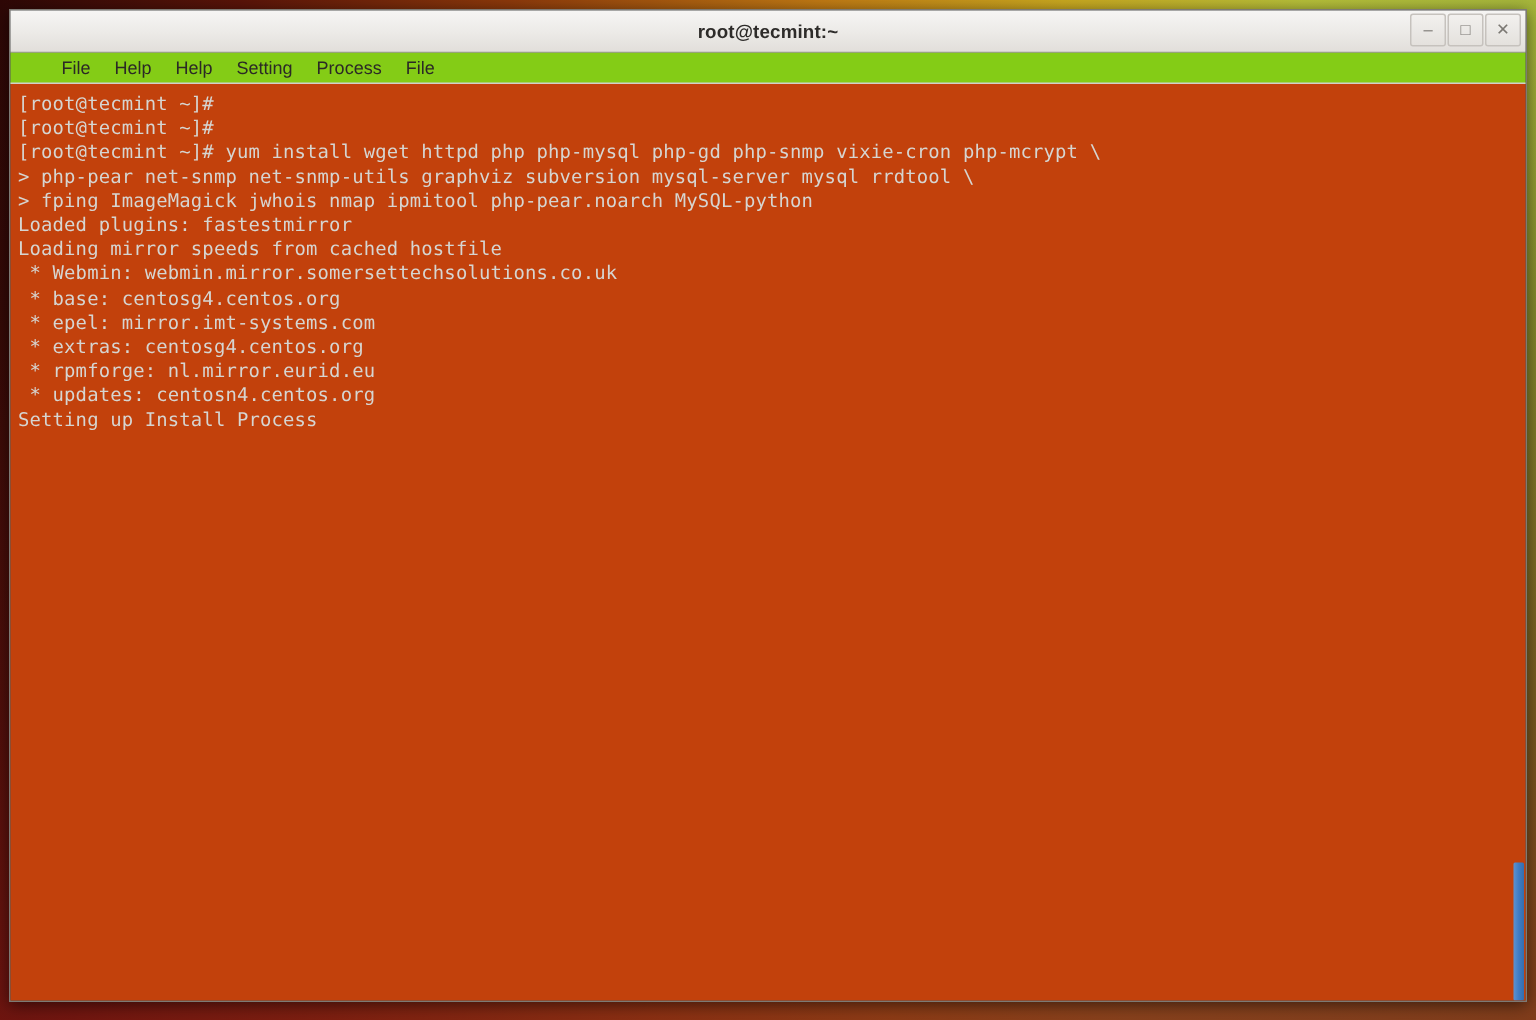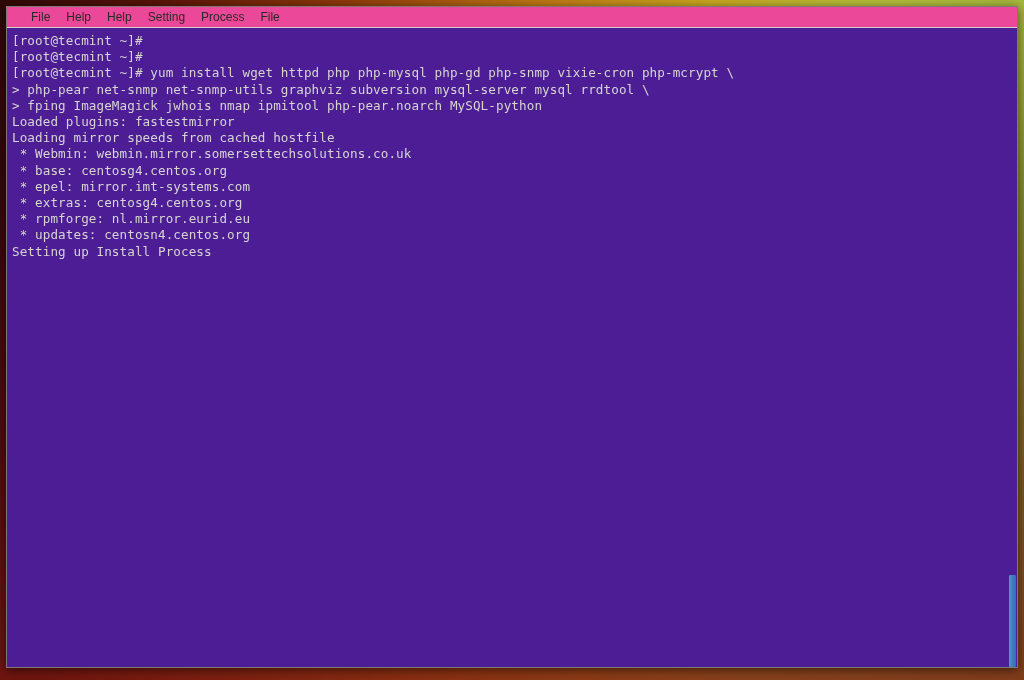--- a/index.html
+++ b/index.html
@@ -94,41 +94,41 @@
     font-size: 11px;
     color: #7b7873;
     line-height: 1;
     cursor: pointer;
   }
 
   
   #menu-bar {
     height: 21px;
     flex: 0 0 21px;
-    background: #ec4899;
+    background: #84cc16;
     border-bottom: 1px solid #d2cfcb;
     display: flex;
-    padding-left: 16px;
+    padding-left: 26px;
     box-sizing: border-box;
   }
 
   .menu-item {
     font-size: 12px;
     color: #2b2926;
     padding: 0 8px;
     line-height: 20px;
     cursor: pointer;
     user-select: none;
   }
 
   
   #terminal-screen {
     position: relative;
     flex: 1 1 auto;
-    background: #4c1d95;
+    background: #c2410c;
     overflow: hidden;
     padding: 5px 0 0 5px;
     box-sizing: border-box;
   }
 
   #terminal-output {
     margin: 0;
     font-family: "DejaVu Sans Mono", "Liberation Mono", monospace;
     font-size: 12.6px;
     line-height: 16.2px;
@@ -160,20 +160,29 @@
     cursor: pointer;
   }
 </style>
 </head>
 <body>
 
 <div id="desktop">
 
   <div id="terminal-window">
 
+    <div id="title-bar">
+      <span id="window-title">root@tecmint:~</span>
+
+      <div id="window-controls">
+        <div class="win-btn">–</div>
+        <div class="win-btn">□</div>
+        <div class="win-btn">✕</div>
+      </div>
+    </div>
 
     <div id="menu-bar">
       <div class="menu-item">File</div>
       <div class="menu-item">Help</div>
       <div class="menu-item">Help</div>
       <div class="menu-item">Setting</div>
       <div class="menu-item">Process</div>
       <div class="menu-item">File</div>
     </div>
 

